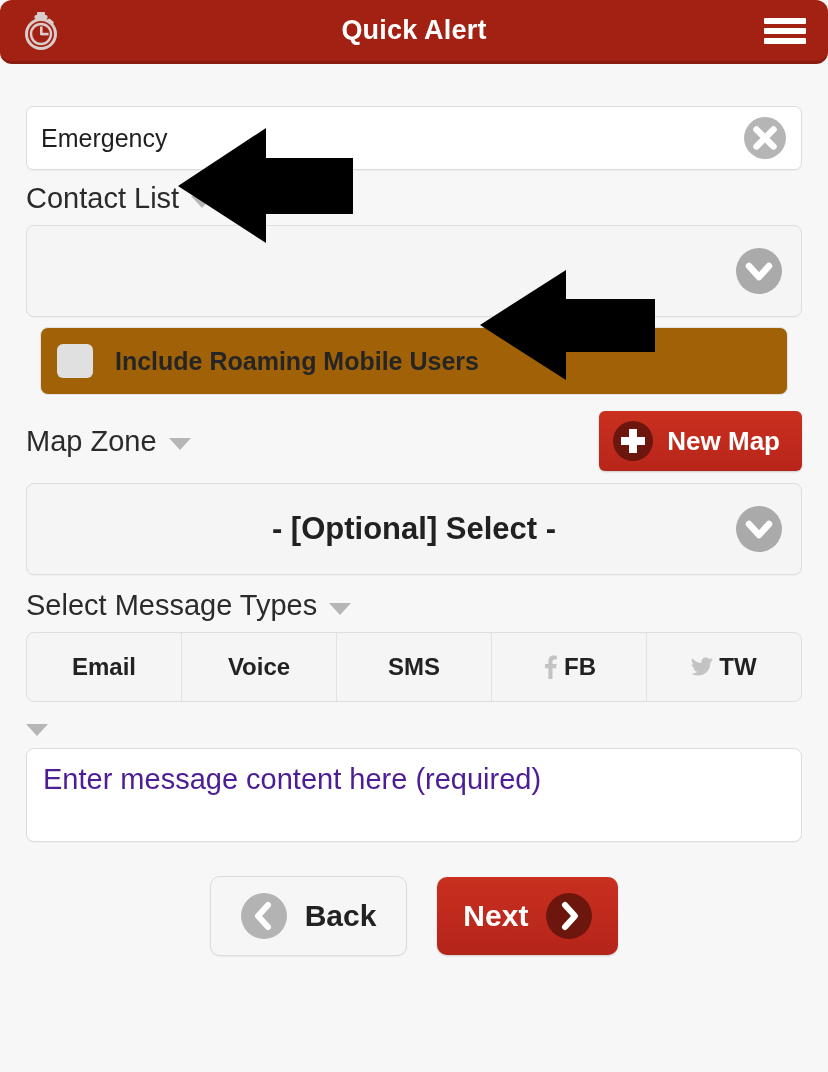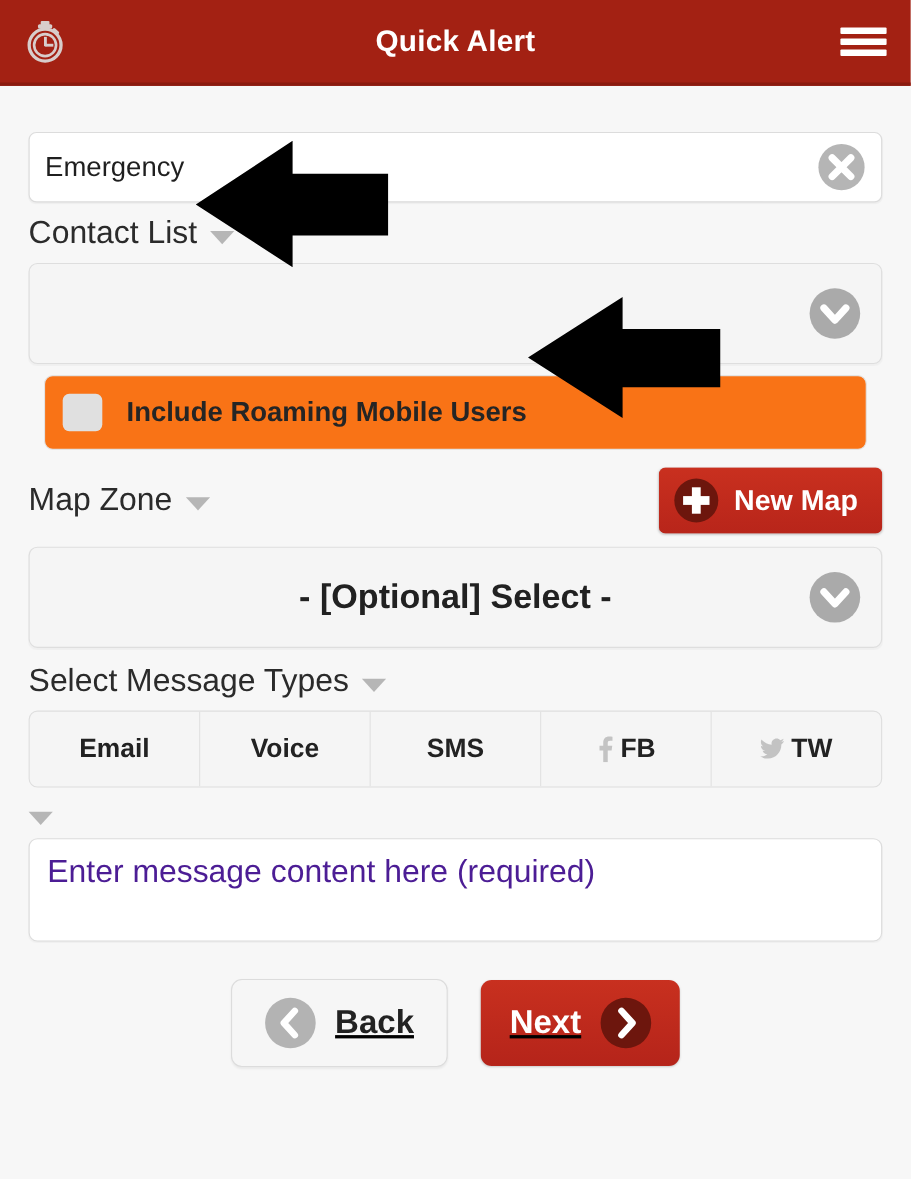--- a/index.html
+++ b/index.html
@@ -8,25 +8,26 @@
     width: 828px;
     height: 1072px;
     background: #f7f7f7;
     font-family: "Liberation Sans", sans-serif;
     overflow: hidden;
   }
 
   
   .header {
     position: relative;
-    height: 78px;
+    height: 64px;
     background: #a32113;
     border-bottom: 3px solid #8a1b0f;
     display: flex;
     align-items: center;
+    border-radius: 12px;
   }
   .header-logo {
     position: absolute;
     left: 20px;
     top: 50%;
     transform: translateY(-50%);
     width: 42px;
     height: 42px;
     display: flex;
     align-items: center;
@@ -139,21 +140,21 @@
     top: 50%;
     transform: translateY(-50%);
     width: 48px;
     height: 48px;
     cursor: pointer;
   }
 
   .check-row {
     margin: 10px 14px 0 14px;
     height: 68px;
-    background: #f97316;
+    background: #a16207;
     border: 1px solid #e3e3e3;
     border-radius: 8px;
     display: flex;
     align-items: center;
     padding: 0 16px;
     gap: 22px;
   }
   .checkbox {
     width: 36px;
     height: 34px;
@@ -248,21 +249,20 @@
     color: #4c1d95;
   }
 
   
   .footer {
     display: flex;
     align-items: center;
     justify-content: center;
     gap: 30px;
     margin-top: 34px;
-    text-decoration: underline;
   }
   .back-btn {
     display: inline-flex;
     align-items: center;
     gap: 18px;
     background: #f6f6f6;
     border: 1px solid #dcdcdc;
     border-radius: 10px;
     padding: 16px 30px;
     cursor: pointer;

